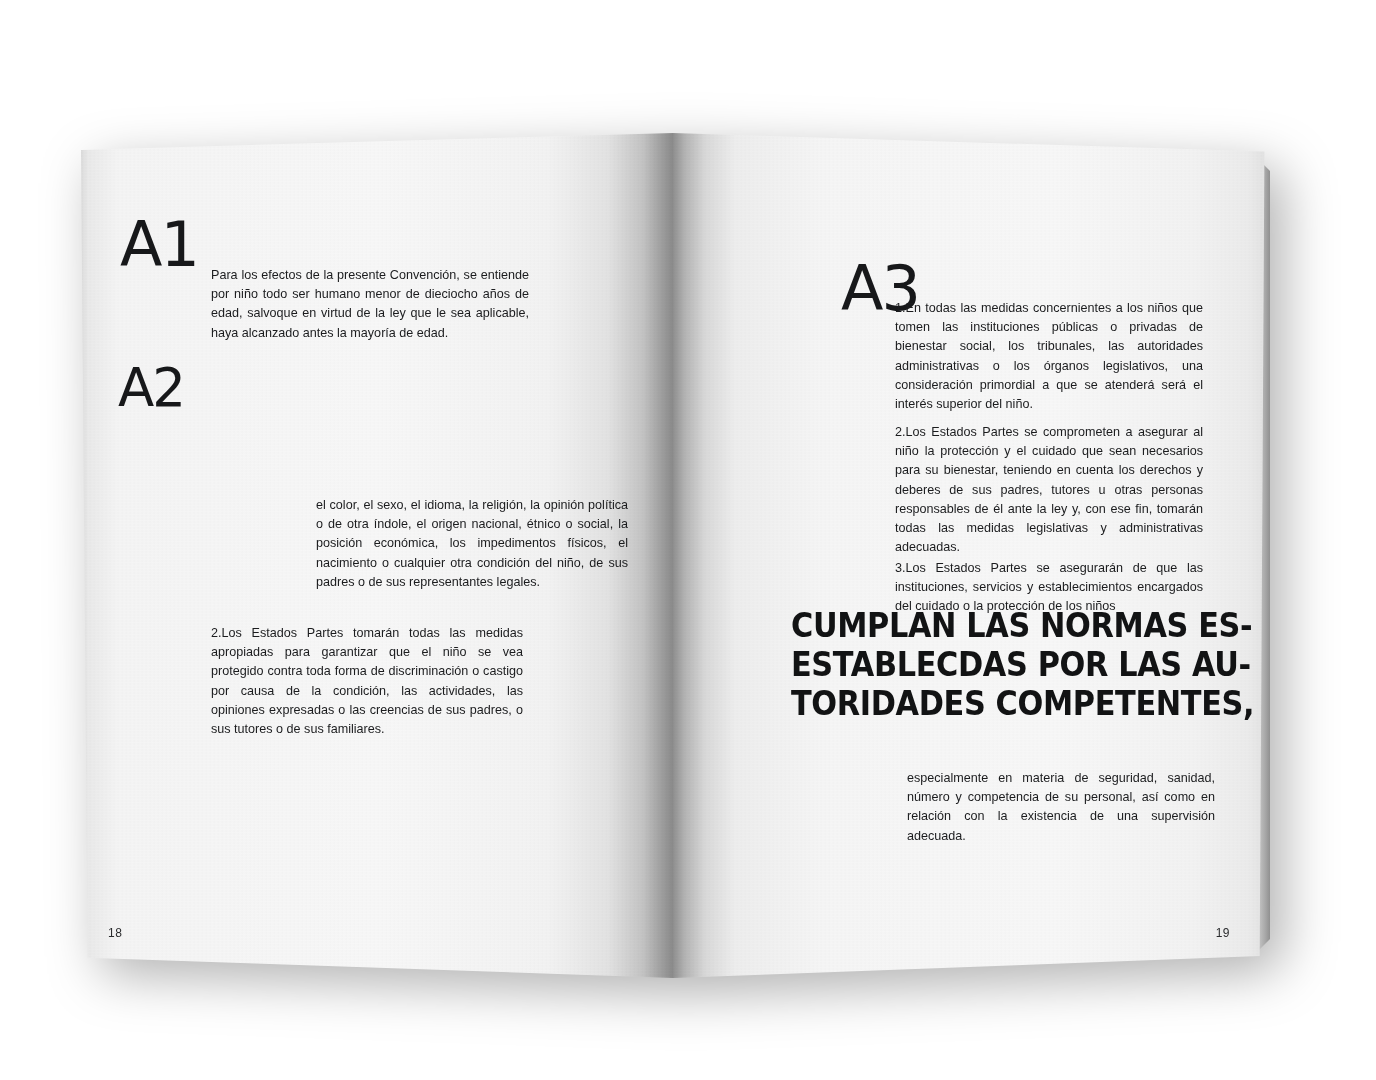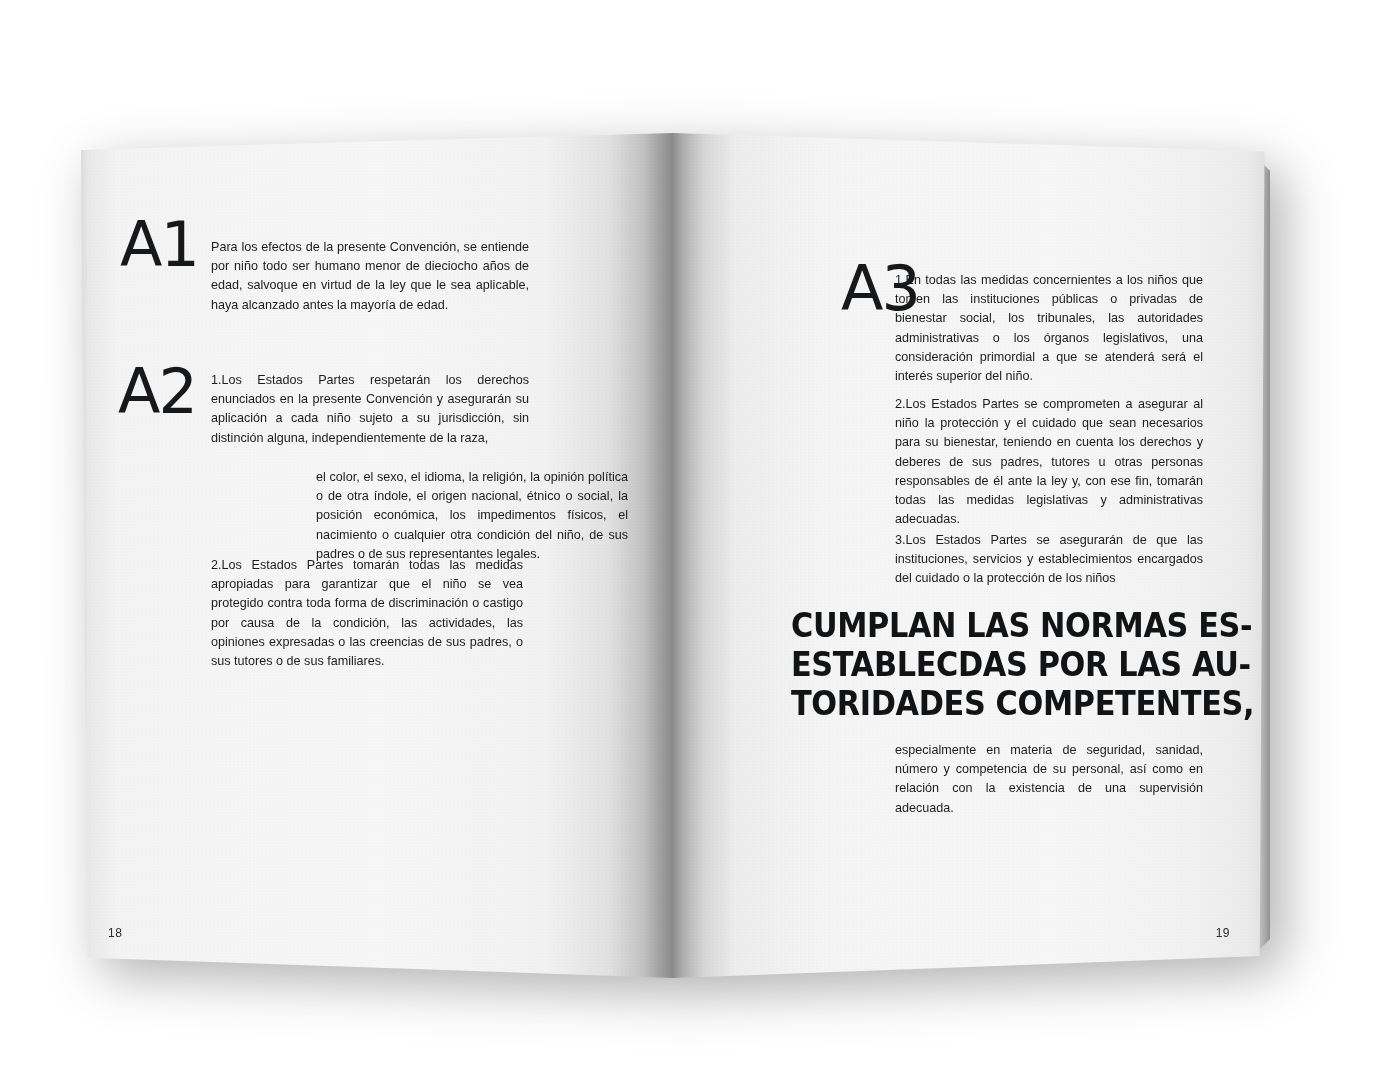--- a/index.html
+++ b/index.html
@@ -112,20 +112,21 @@
     letter-spacing: -2px;
   }
 
   .para {
     position: absolute;
     color: #1b1c1e;
     font-size: 12.6px;
     line-height: 19.2px;
     text-align: justify;
     text-justify: inter-word;
+    margin-top: 28px;
   }
 
   .headline {
     position: absolute;
     color: #121314;
     font-family: "DejaVu Sans", sans-serif;
     font-weight: 700;
     font-size: 33px;
     line-height: 39px;
     letter-spacing: -0.4px;
@@ -136,33 +137,33 @@
   .folio {
     position: absolute;
     font-size: 12px;
     color: #2a2b2d;
     letter-spacing: 0.5px;
   }
 
   
   .l-a1 { left: 42px;  top: 81px;  font-size: 62px; }
   .l-p1 { left: 133px; top: 105px; width: 318px; }
-  .l-a2 { left: 40px;  top: 228px; font-size: 62px; }
+  .l-a2 { left: 40px;  top: 228px; font-size: 53px; }
   .l-p2 { left: 133px; top: 238px; width: 318px; }
   .l-p3 { left: 238px; top: 335px; width: 312px; }
-  .l-p4 { left: 133px; top: 423px; width: 312px; }
+  .l-p4 { left: 133px; top: 463px; width: 312px; }
   .l-folio { left: 30px; top: 793px; }
 
   
   .r-a3 { left: 128px; top: 125px; font-size: 62px; margin-left: 40px; }
   .r-p1 { left: 222px; top: 138px; width: 308px; }
   .r-p2 { left: 222px; top: 262px; width: 308px; }
   .r-p3 { left: 222px; top: 398px; width: 308px; }
   .r-head { left: 118px; top: 473px; width: 470px; }
-  .r-p4 { left: 222px; top: 608px; width: 308px; }
+  .r-p4 { left: 234px; top: 608px; width: 308px; }
   .r-folio { right: 38px; top: 793px; }
 
   .hl-line { display: block; white-space: nowrap; }
 </style>
 </head>
 <body>
 
 <div class="stage">
 
   <div class="spread">
@@ -171,21 +172,20 @@
 
     <div class="page page-left">
       <div class="content">
 
         <div class="artnum l-a1">A1</div>
 
         <div class="para l-p1">Para los efectos de la presente Convención, se entiende por niño todo ser humano menor de dieciocho años de edad, salvoque en virtud de la ley que le sea aplicable, haya alcanzado antes la mayoría de edad.</div>
 
         <div class="artnum l-a2">A2</div>
 
-        <div class="para l-p2">1.Los Estados Partes respetarán los derechos enunciados en la presente Convención y asegurarán su aplicación a cada niño sujeto a su jurisdicción, sin distinción alguna, independientemente de la raza,</div>
 
         <div class="para l-p3">el color, el sexo, el idioma, la religión, la opinión política o de otra índole, el origen nacional, étnico o social, la posición económica, los impedimentos físicos, el nacimiento o cualquier otra condición del niño, de sus padres o de sus representantes legales.</div>
 
         <div class="para l-p4">2.Los Estados Partes tomarán todas las medidas apropiadas para garantizar que el niño se vea protegido contra toda forma de discriminación o castigo por causa de la condición, las actividades, las opiniones expresadas o las creencias de sus padres, o sus tutores o de sus familiares.</div>
 
         <div class="folio l-folio">18</div>
       </div>
     </div>
 
     <div class="page page-right">

